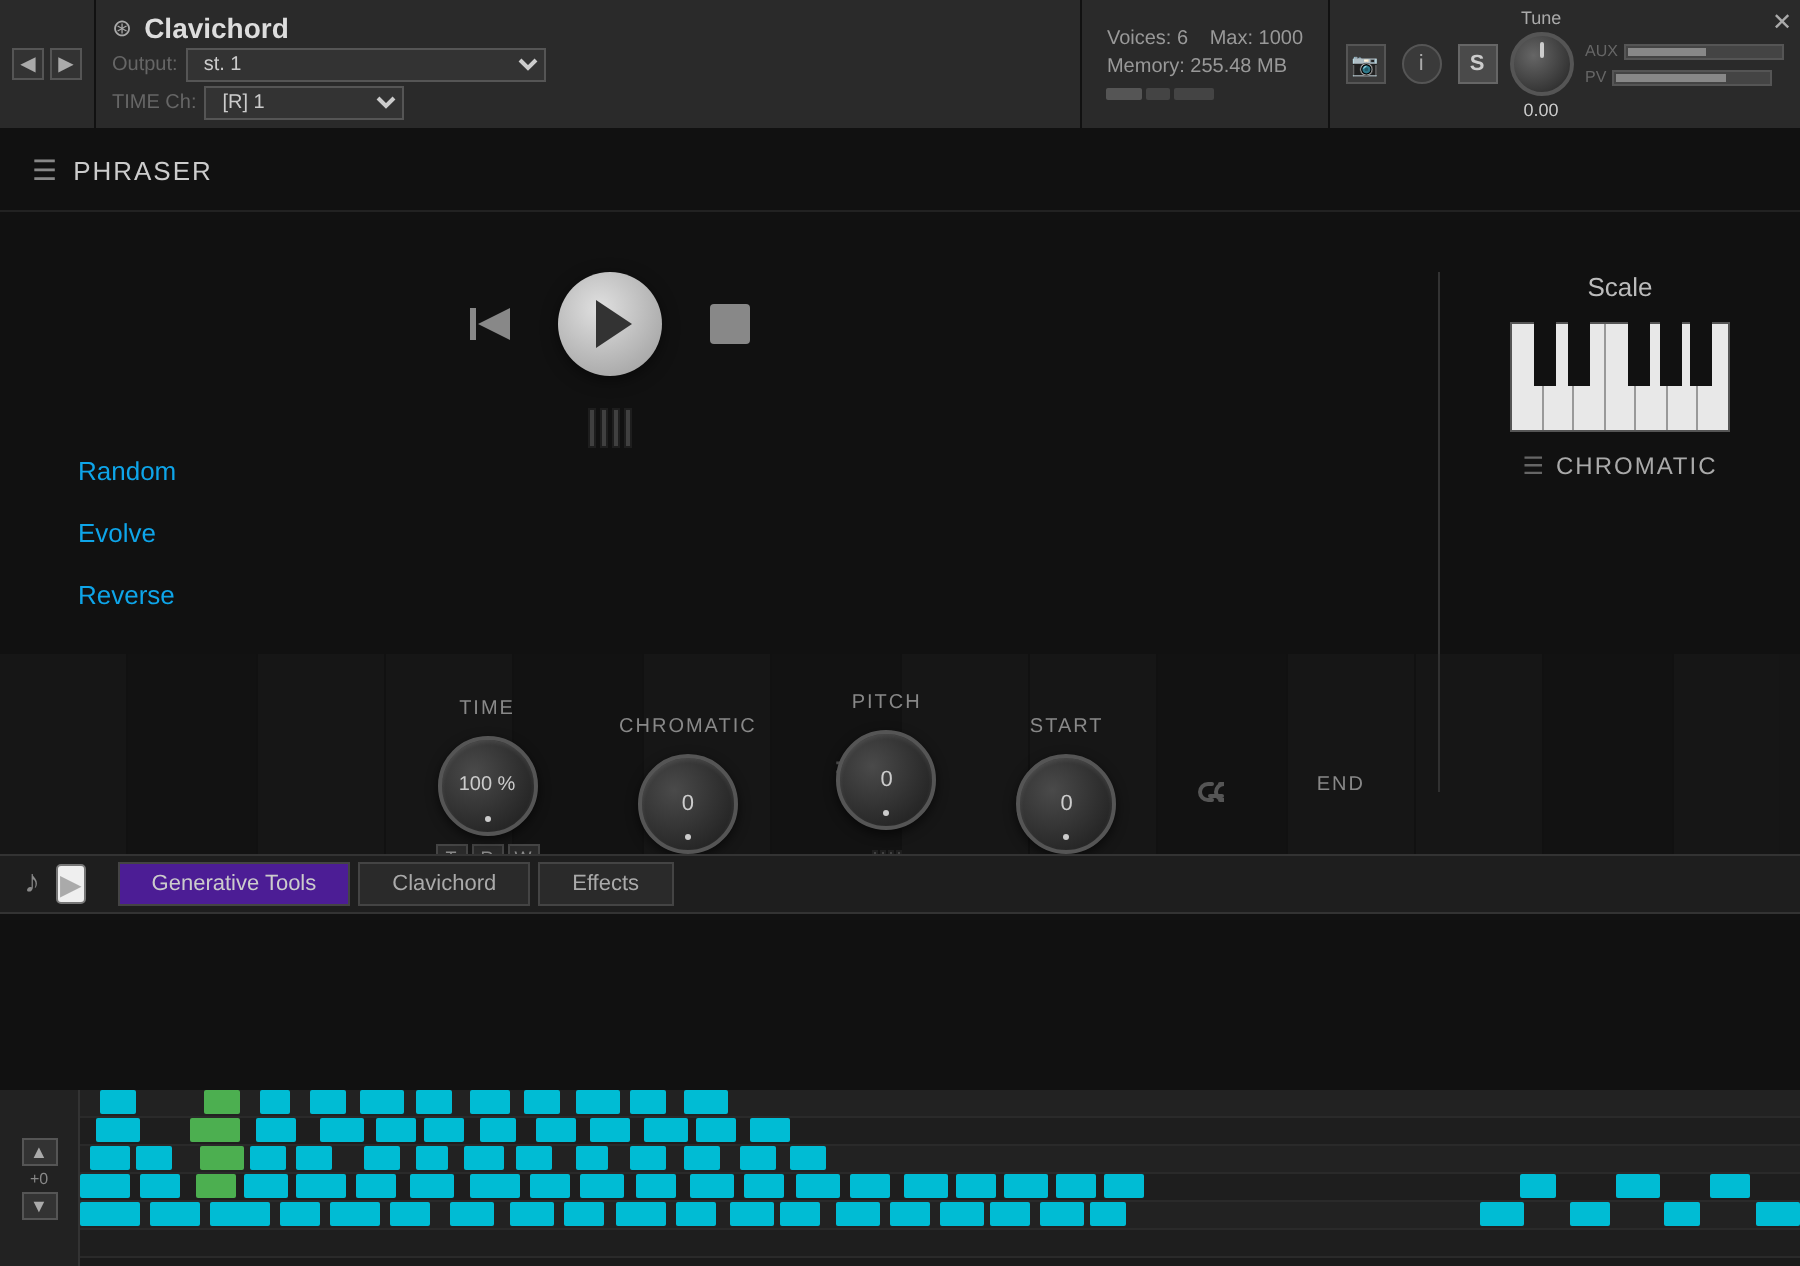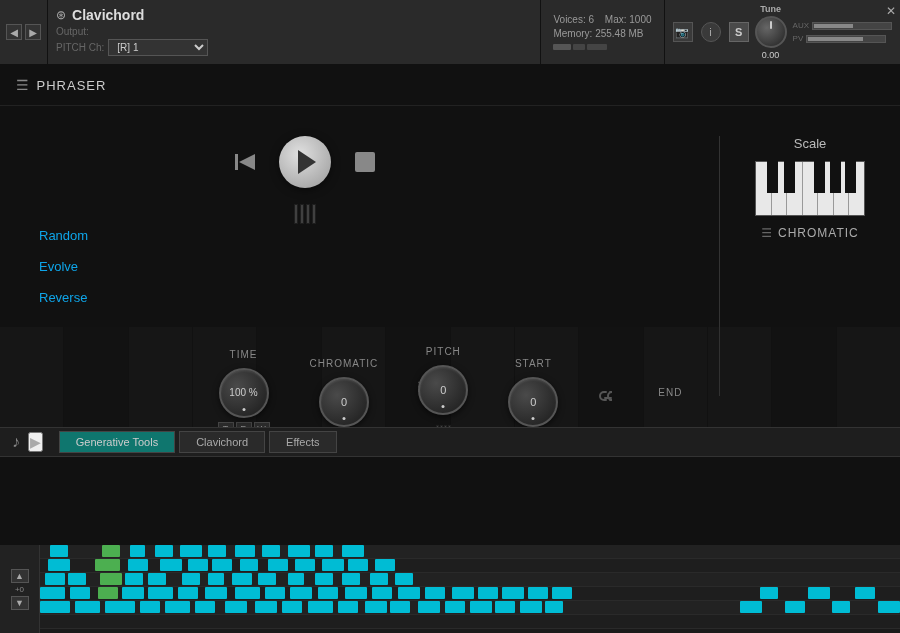--- a/index.html
+++ b/index.html
@@ -157,21 +157,20 @@
       transform: translateX(-50%);
       width: 2px;
       height: 8px;
       background: #ccc;
       border-radius: 1px;
     }
 
     .tune-label {
       font-size: 9px;
       color: #aaa;
-      font-weight: bold;
     }
 
     .tune-value {
       font-size: 9px;
       color: #ccc;
     }
 
     .tune-slider-section {
       display: flex;
       flex-direction: column;
@@ -470,21 +469,21 @@
     .tab-item {
       padding: 4px 16px;
       font-size: 11px;
       color: #aaa;
       background: #2a2a2a;
       border: 1px solid #444;
       cursor: pointer;
     }
 
     .tab-item.active {
-      background: #0f766e;
+      background: #4c1d95;
       color: #ccc;
     }
   </style>
 </head>
 <body>
 
 <div style="width:900px;height:633px;position:relative;background:#111;overflow:hidden;">
 
   <div class="top-bar" style="position:relative;">
 
@@ -494,23 +493,26 @@
     </div>
 
     <div class="top-bar-left">
       <div class="instrument-name-row">
         <span class="instrument-icon">⊛</span>
         <span class="instrument-name">Clavichord</span>
       </div>
       <div class="instrument-info-rows">
         <div class="info-row">
           <span class="label">Output:</span>
+          <select class="output-select">
+            <option>st. 1</option>
+          </select>
         </div>
         <div class="info-row">
-          <span class="label">PITCH Ch:</span>
+          <span class="label">TIME Ch:</span>
           <select class="output-select" style="width:100px;">
             <option>[R] 1</option>
           </select>
         </div>
       </div>
     </div>
 
     <div class="top-bar-middle">
       <div>
         <span>Voices:</span>

